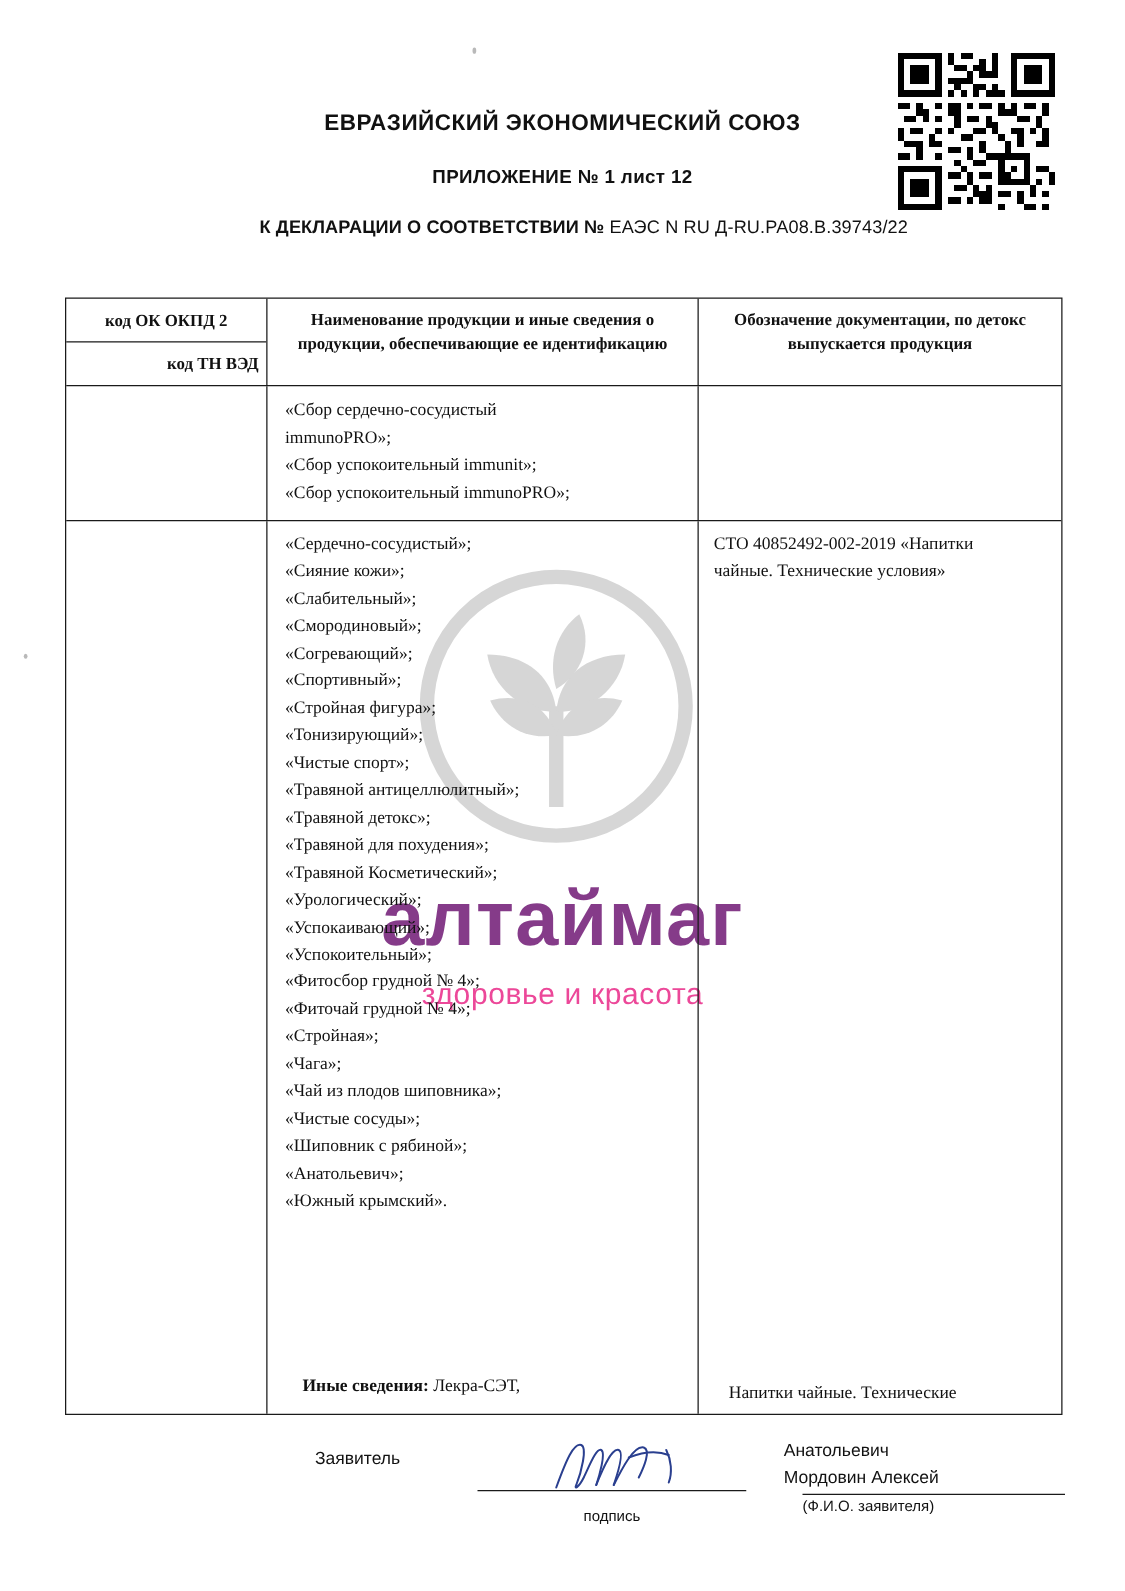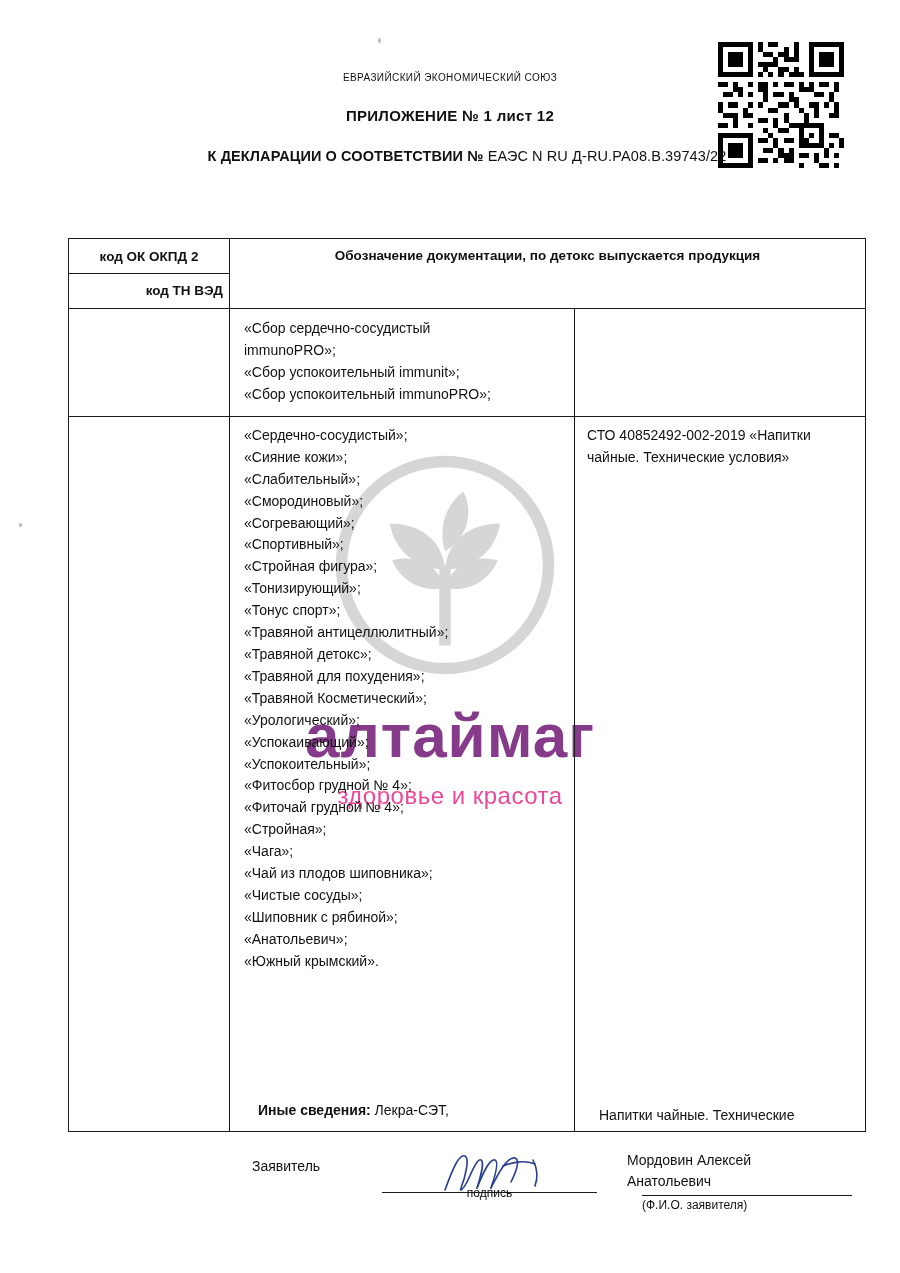--- a/index.html
+++ b/index.html
@@ -28,24 +28,25 @@
 
   
   .header {
     position: absolute;
     top: 72px;
     left: 0;
     width: 900px;
     text-align: center;
   }
   .header .line1 {
-    font-size: 10px;
-    font-weight: normal;
+    font-size: 18px;
+    font-weight: bold;
     letter-spacing: 0.4px;
     margin-bottom: 24px;
+    margin-top: 16px;
   }
   .header .line2 {
     font-size: 15px;
     font-weight: bold;
     letter-spacing: 0.3px;
     margin-bottom: 24px;
   }
   .header .line3 {
     font-size: 14.5px;
     letter-spacing: 0.1px;
@@ -100,25 +101,26 @@
     left: 330px;
     top: 20px;
     width: 230px;
     height: 230px;
     opacity: 0.9;
   }
 
   
   .table {
     position: absolute;
-    left: 68px;
+    left: 52px;
     top: 238px;
     width: 796px;
     border: 1px solid #1a1a1a;
     z-index: 10;
+    font-family: Liberation Serif, serif;
   }
   .trow { display: flex; }
   .c1 { width: 160px; box-sizing: border-box; }
   .c2 { width: 345px; box-sizing: border-box; border-left: 1px solid #1a1a1a; }
   .c3 { flex: 1; box-sizing: border-box; border-left: 1px solid #1a1a1a; }
 
   .head-row { border-bottom: 1px solid #1a1a1a; }
   .head-row .c1, .head-row .c2, .head-row .c3 {
     padding: 7px 8px 8px 8px;
     text-align: center;
@@ -190,21 +192,21 @@
   .sig-line-left {
     position: absolute;
     left: 330px;
     top: 42px;
     width: 215px;
     border-bottom: 1px solid #1a1a1a;
   }
   .sig-caption-left {
     position: absolute;
     left: 330px;
-    top: 36px;
+    top: 56px;
     width: 215px;
     text-align: center;
     font-size: 12px;
   }
   .sig-scribble {
     position: absolute;
     left: 385px;
     top: -2px;
     width: 120px;
     height: 46px;
@@ -381,20 +383,21 @@
   <div class="wm-sub">здоровье и красота</div>
 </div>
 
 <div class="table">
 
   <div class="trow head-row">
     <div class="c1">
       <div class="hc1-top">код ОК ОКПД 2</div>
       <div class="hc1-bot">код ТН ВЭД</div>
     </div>
+    <div class="c2">Наименование продукции и иные сведения о продукции, обеспечивающие ее идентификацию</div>
     <div class="c3">Обозначение документации, по детокс выпускается продукция</div>
   </div>
 
   <div class="trow body-row-1">
     <div class="c1"></div>
     <div class="c2">
       <div class="prod-line">«Сбор сердечно-сосудистый</div>
       <div class="prod-line">immunoPRO»;</div>
       <div class="prod-line">«Сбор успокоительный immunit»;</div>
       <div class="prod-line">«Сбор успокоительный immunoPRO»;</div>
@@ -407,21 +410,21 @@
     <div class="c2">
       <div class="row2-inner">
         <div class="prod-line">«Сердечно-сосудистый»;</div>
         <div class="prod-line">«Сияние кожи»;</div>
         <div class="prod-line">«Слабительный»;</div>
         <div class="prod-line">«Смородиновый»;</div>
         <div class="prod-line">«Согревающий»;</div>
         <div class="prod-line">«Спортивный»;</div>
         <div class="prod-line">«Стройная фигура»;</div>
         <div class="prod-line">«Тонизирующий»;</div>
-        <div class="prod-line">«Тонус спорт»;</div>
+        <div class="prod-line">«Чистые спорт»;</div>
         <div class="prod-line">«Травяной антицеллюлитный»;</div>
         <div class="prod-line">«Травяной детокс»;</div>
         <div class="prod-line">«Травяной для похудения»;</div>
         <div class="prod-line">«Травяной Косметический»;</div>
         <div class="prod-line">«Урологический»;</div>
         <div class="prod-line">«Успокаивающий»;</div>
         <div class="prod-line">«Успокоительный»;</div>
         <div class="prod-line">«Фитосбор грудной № 4»;</div>
         <div class="prod-line">«Фиточай грудной № 4»;</div>
         <div class="prod-line">«Стройная»;</div>
@@ -460,18 +463,18 @@
         <path d="M66 18 C76 14 88 12 98 16"></path>
         <path d="M96 12 C100 20 101 30 98 38"></path>
       </g>
     </svg>
   </div>
 
   <div class="sig-line-left"></div>
   <div class="sig-caption-left">подпись</div>
 
   <div class="sig-name">
+    <div>Анатольевич</div>
     <div>Мордовин Алексей</div>
-    <div>Анатольевич</div>
   </div>
   <div class="sig-line-right"></div>
   <div class="sig-caption-right">(Ф.И.О. заявителя)</div>
 </div>
 
 </body></html>

